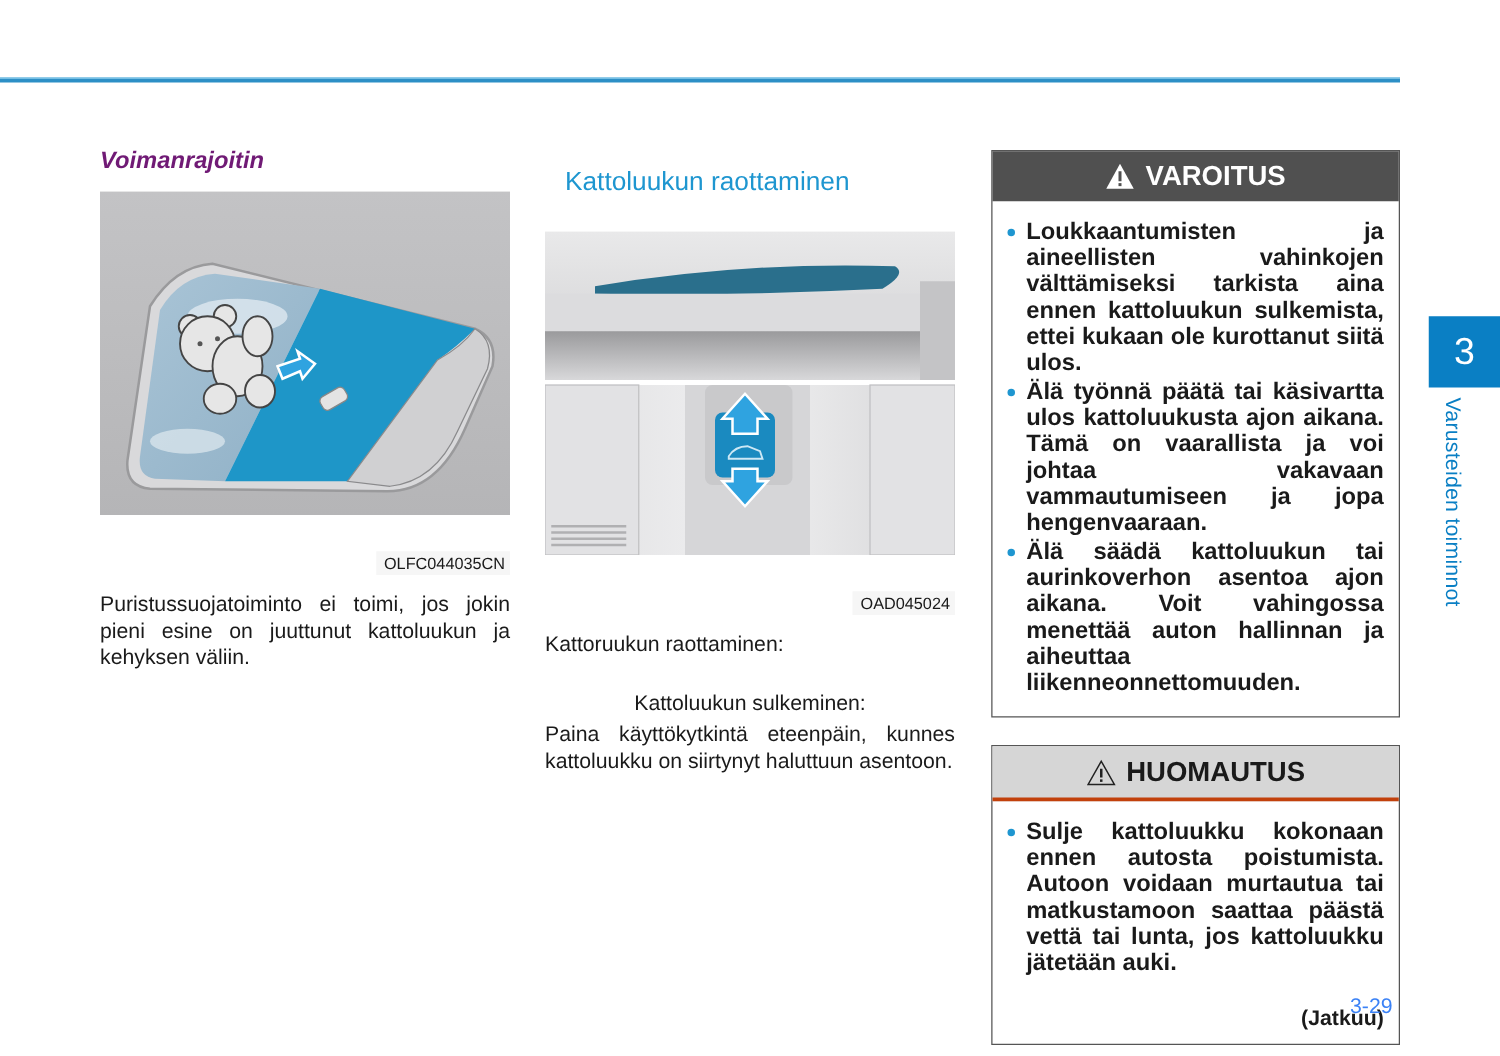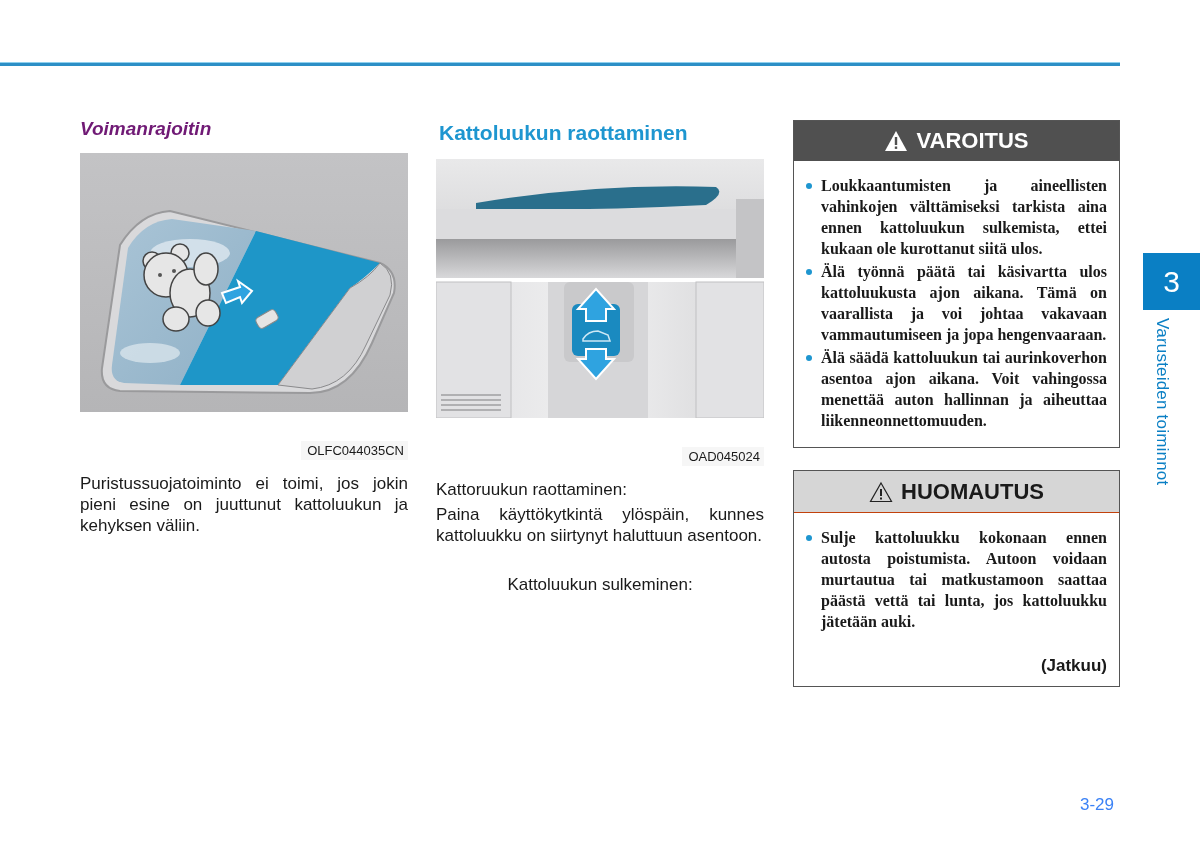--- a/index.html
+++ b/index.html
@@ -6,39 +6,39 @@
   body { width: 1200px; height: 845px; background: #ffffff; position: relative; overflow: hidden;
          font-family: "Liberation Sans", sans-serif; color: #1a1a1a; }
   .top-rule { position: absolute; left: 0; top: 62px; width: 1120px; height: 3px;
               background: #2d8fc6; border-top: 1px solid #8fd0ee; }
   .col { position: absolute; }
   .col-left { left: 80px; top: 118px; width: 328px; }
   .col-mid { left: 436px; top: 118px; width: 328px; }
   .col-right { left: 793px; top: 120px; width: 327px; }
 
   .h-italic { font-weight: bold; font-style: italic; font-size: 19px; margin: 0; height: 35px; color: #701a75; }
-  .h-blue { font-weight: bold; font-size: 21px; margin: 3px; height: 35px; color: #1e96d0; }
+  .h-blue { font-weight: normal; font-size: 21px; margin: 16px; height: 35px; color: #1e96d0; }
 
   .figure { position: relative; width: 328px; height: 307px; overflow: hidden; }
   .fig-code { position: absolute; right: 0; bottom: 0; background: #f6f6f6; color: #1a1a1a;
               font-size: 13px; padding: 2px 4px 2px 6px; }
 
   .body-text { font-size: 17px; line-height: 21px; margin: 0; text-align: justify; }
   .para { margin: 0 0 6px 0; }
   .para-sub { margin: 0 0 4px 0; }
   .gap { height: 22px; }
 
   .box { border: 1.5px solid #555; background: #fff; }
   .box-head-dark { background: #505050; color: #fff; height: 40px; display: flex; align-items: center; justify-content: center;
                    font-weight: bold; font-size: 22px; }
   .box-head-light { background: #d6d6d6; color: #1a1a1a; height: 41px; display: flex; align-items: center; justify-content: center;
-                    font-weight: bold; font-size: 22px; border-bottom: 1px solid #c2410c; }
+                    font-weight: bold; font-size: 22px; border-bottom: 3px solid #c2410c; }
   .box-head-dark .ic, .box-head-light .ic { margin-right: 8px; display: inline-flex; }
   .box-body { padding: 14px 12px 10px 12px; }
-  .bullet { display: flex; font-weight: bold; font-size: 16px; line-height: 21px; margin-bottom: 2px; font-family: Liberation Serif, serif; }
+  .bullet { display: flex; font-weight: bold; font-size: 19px; line-height: 21px; margin-bottom: 2px; }
   .bullet .dot { width: 15px; flex: none; display: flex; padding-top: 8px; }
   .bullet .dot span { width: 6px; height: 6px; border-radius: 50%; background: #1e96d0; display: block; }
   .bullet .txt { text-align: justify; flex: 1; }
   .cont { text-align: right; font-weight: bold; font-size: 17px; margin-top: 24px; }
 
   .chapter-tab { position: absolute; left: 1143px; top: 253px; width: 57px; height: 57px; background: #0a7fc4;
                  color: #fff; font-size: 30px; display: flex; align-items: center; justify-content: center; }
   .chapter-label { position: absolute; left: 1152px; top: 318px; writing-mode: vertical-rl; color: #0a7fc4;
                    font-size: 17px; letter-spacing: 0.2px; }
   .page-num { position: absolute; left: 1080px; top: 795px; font-size: 17px; color: #3b82f6; }
@@ -144,23 +144,23 @@
           <rect x="5" y="240" width="60" height="2"></rect>
         <rect x="5" y="245" width="60" height="2"></rect>
           <rect x="5" y="250" width="60" height="2"></rect>
       </g>
     </svg>
     <div class="fig-code">OAD045024</div>
   </div>
   <div style="height:13px"></div>
   <div class="body-text">
     <p class="para-sub" style="text-align:left">Kattoruukun raottaminen:</p>
-    <p class="para">Paina käyttökytkintä ylöspäin, kunnes kattoluukku on siirtynyt haluttuun asentoon.</p>
     <div class="gap"></div>
     <p class="para-sub" style="text-align:center">Kattoluukun sulkeminen:</p>
+    <p class="para">Paina käyttökytkintä eteenpäin, kunnes kattoluukku on siirtynyt haluttuun asentoon.</p>
   </div>
 </div>
 
 <div class="col col-right">
   <div class="box">
     <div class="box-head-dark">
       <span class="ic">
         <svg width="24" height="22" viewBox="0 0 24 22">
             <path d="M12 1 L23 21 L1 21 Z" fill="#fff"></path>
             <rect x="10.8" y="7" width="2.4" height="8" fill="#505050"></rect>

